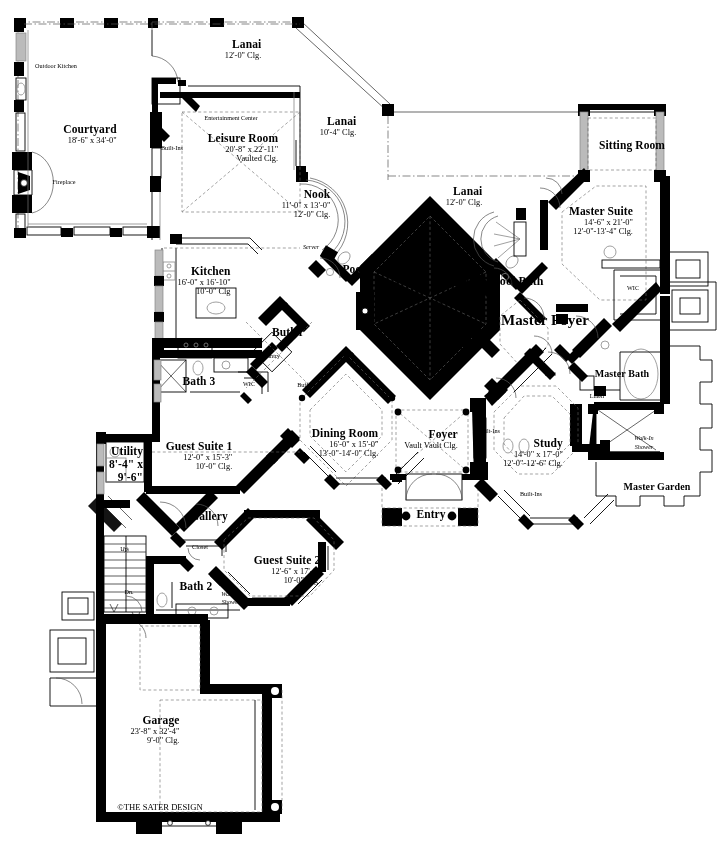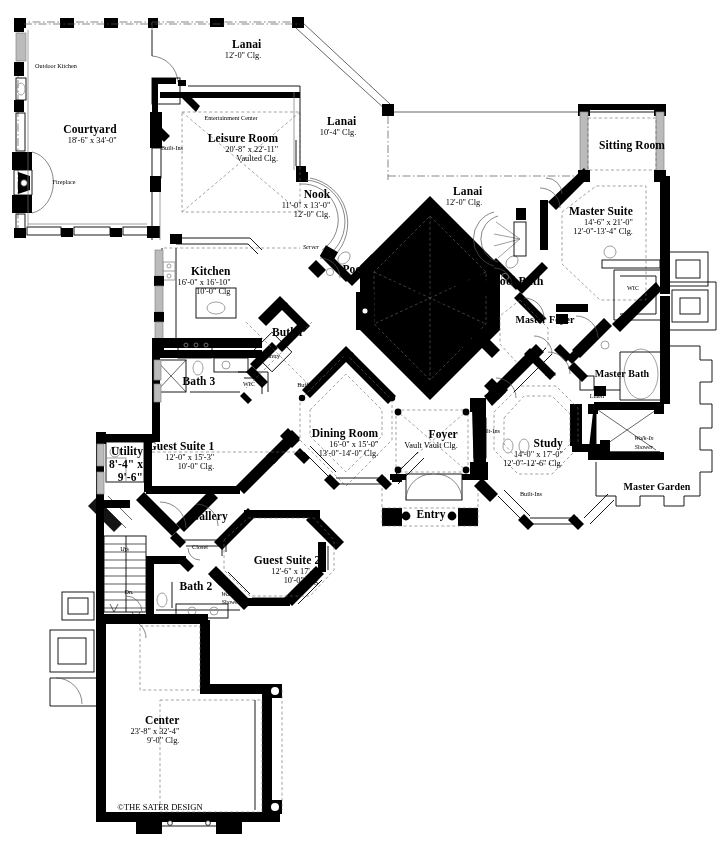--- a/index.html
+++ b/index.html
@@ -554,21 +554,21 @@
     <span class="rm-name stack">Master Room</span>
     <span class="rm-dim stack">14'-6" x 21'-0"</span>
     <span class="rm-clg stack">14'-0" Clg.</span>
   </div>
 
   <div class="lbl" style="left:518px;top:282px">
     <span class="rm-name stack" style="font-size:12px">Pool Bath</span>
   </div>
 
   <div class="lbl" style="left:545px;top:320px">
-    <span class="rm-name stack" style="font-size:10px">Master Foyer</span>
+    <span class="rm-name stack" style="font-size:15px">Master Foyer</span>
   </div>
 
   <div class="lbl" style="left:632px;top:145px">
     <span class="rm-name stack">Sitting Room</span>
   </div>
 
   <div class="lbl" style="left:601px;top:221px">
     <span class="rm-name stack">Master Suite</span>
     <span class="rm-dim stack">14'-6" x 21'-0"</span>
     <span class="rm-clg stack">12'-0"-13'-4" Clg.</span>
@@ -596,42 +596,42 @@
   <div class="lbl" style="left:431px;top:514px">
     <span class="rm-name stack">Entry</span>
   </div>
 
   <div class="lbl" style="left:533px;top:453px">
     <span class="rm-name stack">Study</span>
     <span class="rm-dim stack">14'-0" x 17'-0"</span>
     <span class="rm-clg stack">12'-0"-12'-6" Clg.</span>
   </div>
 
-  <div class="lbl" style="left:181px;top:456px">
+  <div class="lbl" style="left:199px;top:456px">
     <span class="rm-name stack">Guest Suite 1</span>
     <span class="rm-dim stack">12'-0" x 15'-3"</span>
     <span class="rm-clg stack">10'-0" Clg.</span>
   </div>
 
   <div class="lbl" style="left:287px;top:570px">
     <span class="rm-name stack">Guest Suite 2</span>
     <span class="rm-dim stack">12'-6" x 17'-0"</span>
     <span class="rm-clg stack">10'-0" Clg.</span>
   </div>
 
   <div class="lbl" style="left:196px;top:586px">
     <span class="rm-name stack">Bath 2</span>
   </div>
 
   <div class="lbl" style="left:209px;top:516px">
     <span class="rm-name stack">Gallery</span>
   </div>
 
   <div class="lbl" style="left:155px;top:730px">
-    <span class="rm-name stack">Center</span>
+    <span class="rm-name stack">Garage</span>
     <span class="rm-dim stack">23'-8" x 32'-4"</span>
     <span class="rm-clg stack">9'-0" Clg.</span>
   </div>
 
   <div class="lbl" style="left:126px;top:464px">
     <span class="rm-name stack">Utility</span>
     <span class="rm-name stack">8'-4" x</span>
     <span class="rm-name stack">9'-6"</span>
   </div>
 

